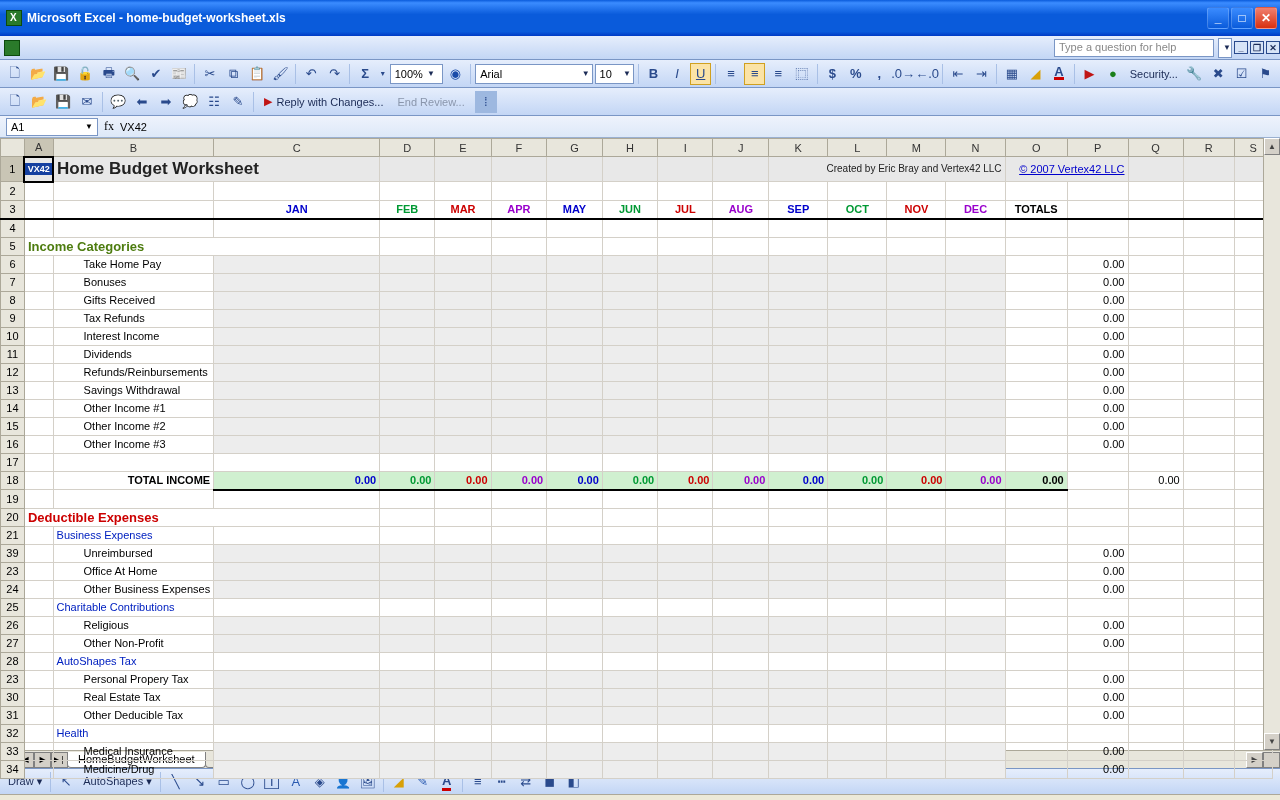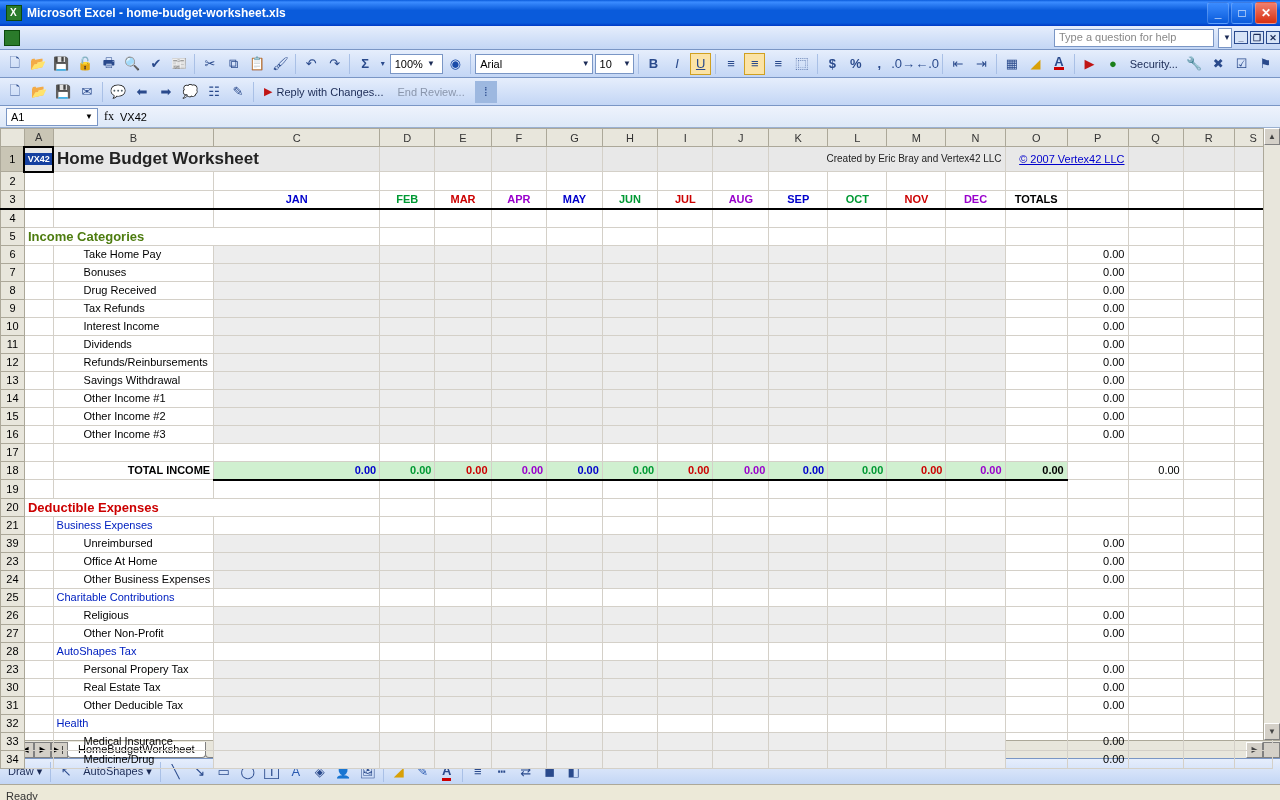--- a/index.html
+++ b/index.html
@@ -1,17 +1,17 @@
 <!DOCTYPE html>
 <html><head>
 <meta charset="utf-8">
 <style>
 html,body{margin:0;padding:0;font-family:Tahoma,Arial,sans-serif;font-size:11px;color:#000;background:#ece9d8;overflow:hidden;width:1280px;height:800px}
 *{box-sizing:border-box}
-.titlebar{height:26px;background:linear-gradient(to bottom,#0a5bdb 0%,#3b8cff 8%,#0a5bdb 40%,#0a5bdb 88%,#003ac5 100%);display:flex;align-items:center;color:#fff;font-weight:bold;padding:0 3px 0 6px;font-size:12px}
+.titlebar{height:36px;background:linear-gradient(to bottom,#0a5bdb 0%,#3b8cff 8%,#0a5bdb 40%,#0a5bdb 88%,#003ac5 100%);display:flex;align-items:center;color:#fff;font-weight:bold;padding:0 3px 0 6px;font-size:12px}
 .titlebar .app-icon{width:16px;height:16px;background:#2a7a2a;border:1px solid #0c4a0c;margin-right:5px;display:inline-block;position:relative}
 .titlebar .app-icon::after{content:"X";position:absolute;color:#fff;font:bold 10px/14px Arial;left:3px;top:0}
 .titlebar .spacer{flex:1}
 .winbtn{width:22px;height:22px;border-radius:3px;margin-left:2px;display:flex;align-items:center;justify-content:center;font-weight:bold;border:1px solid #fff3;color:#fff;font-size:12px}
 .winbtn.min,.winbtn.max{background:linear-gradient(to bottom,#3b8cff,#0a5bdb)}
 .winbtn.close{background:linear-gradient(to bottom,#f08070,#d83010)}
 .menubar{height:24px;background:linear-gradient(to bottom,#e6eefc,#c3d6f5);display:flex;align-items:center;padding-left:4px;border-bottom:1px solid #7a96c5}
 .menubar .mini-icon{width:16px;height:16px;background:#2a7a2a;border:1px solid #0c4a0c;margin-right:6px}
 .menubar .mitem{padding:2px 8px;color:#1a2a55}
 .menubar .spacer{flex:1}
@@ -645,21 +645,21 @@
             <div class="cell"></div>
           </td>
           <td class="">
             <div class="cell"></div>
           </td>
         </tr>
         <tr>
           <td class="rowhdr">8</td>
           <td></td>
           <td>
-            <div class="cell" style="padding-left:30px">Drug Received</div>
+            <div class="cell" style="padding-left:30px">Gifts Received</div>
           </td>
           <td class="inputcell">
             <div class="cell"></div>
           </td>
           <td class="inputcell">
             <div class="cell"></div>
           </td>
           <td class="inputcell">
             <div class="cell"></div>
           </td>

